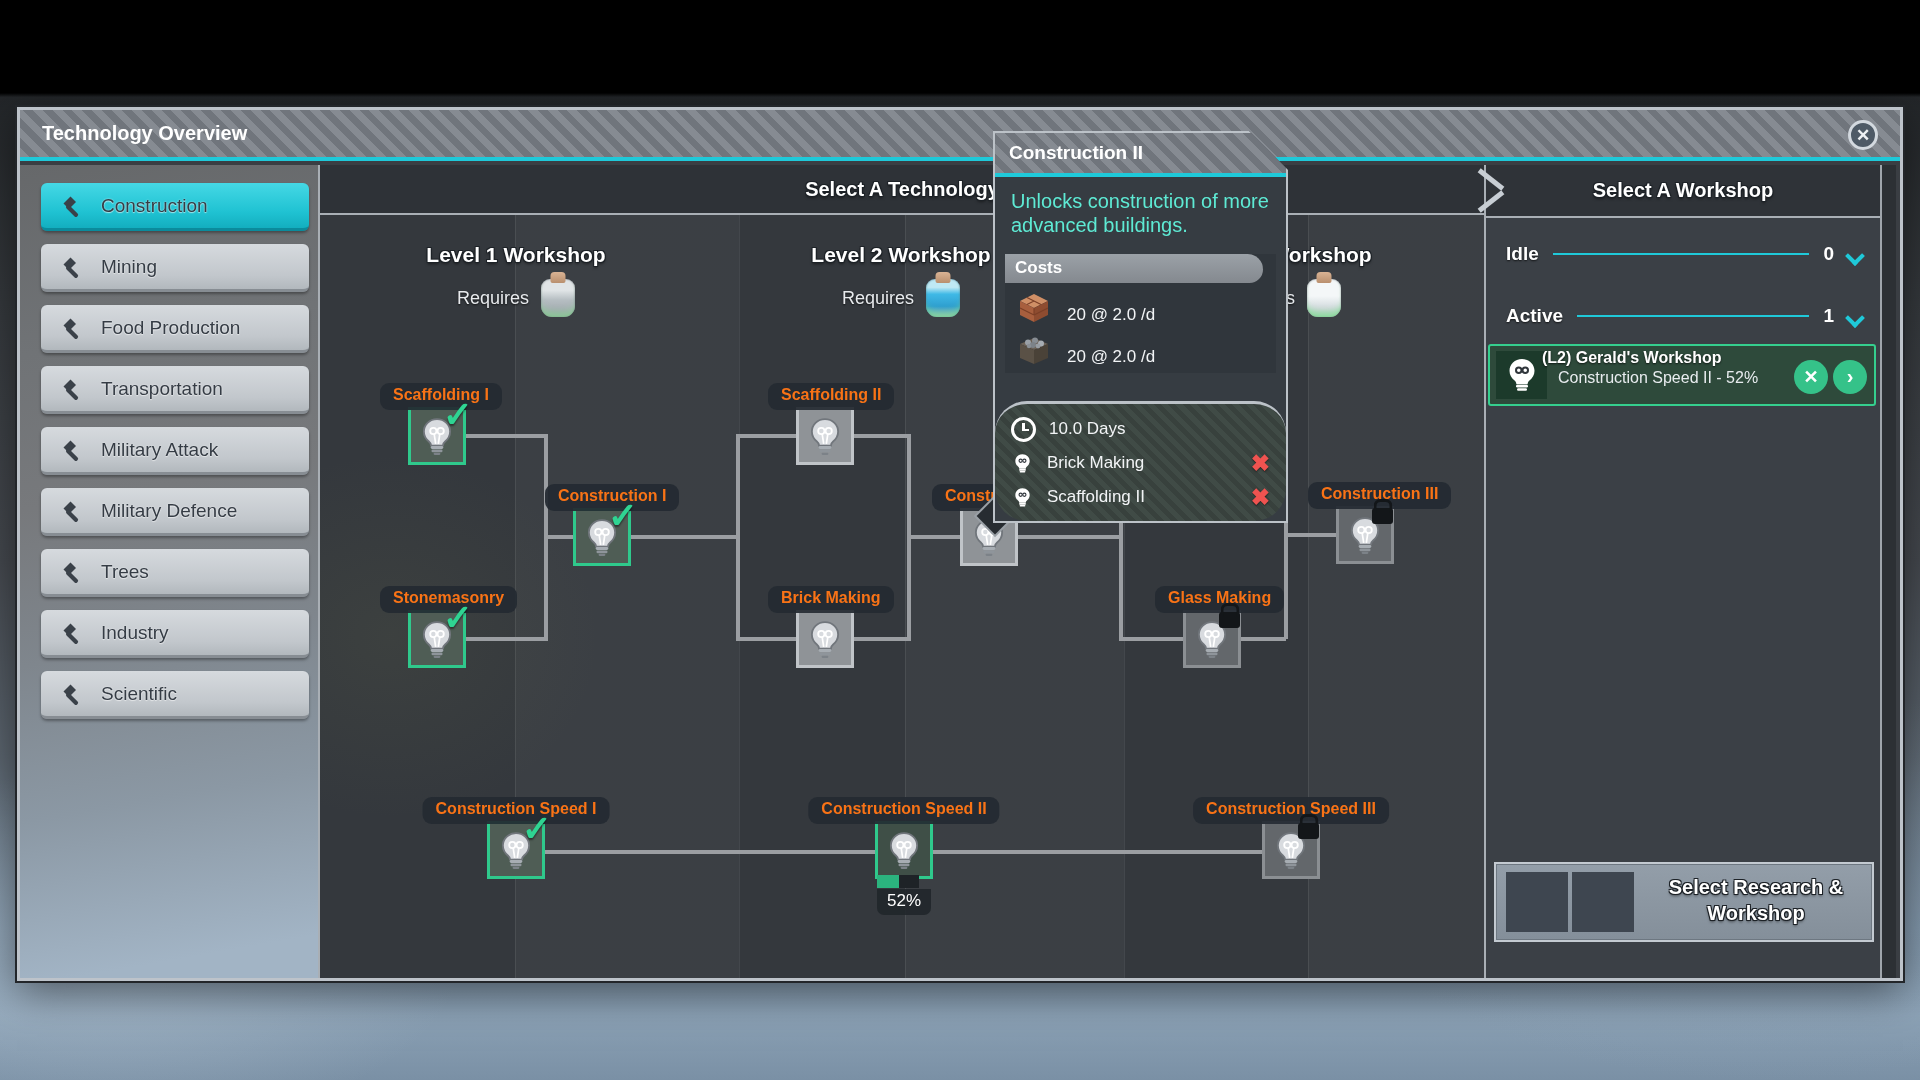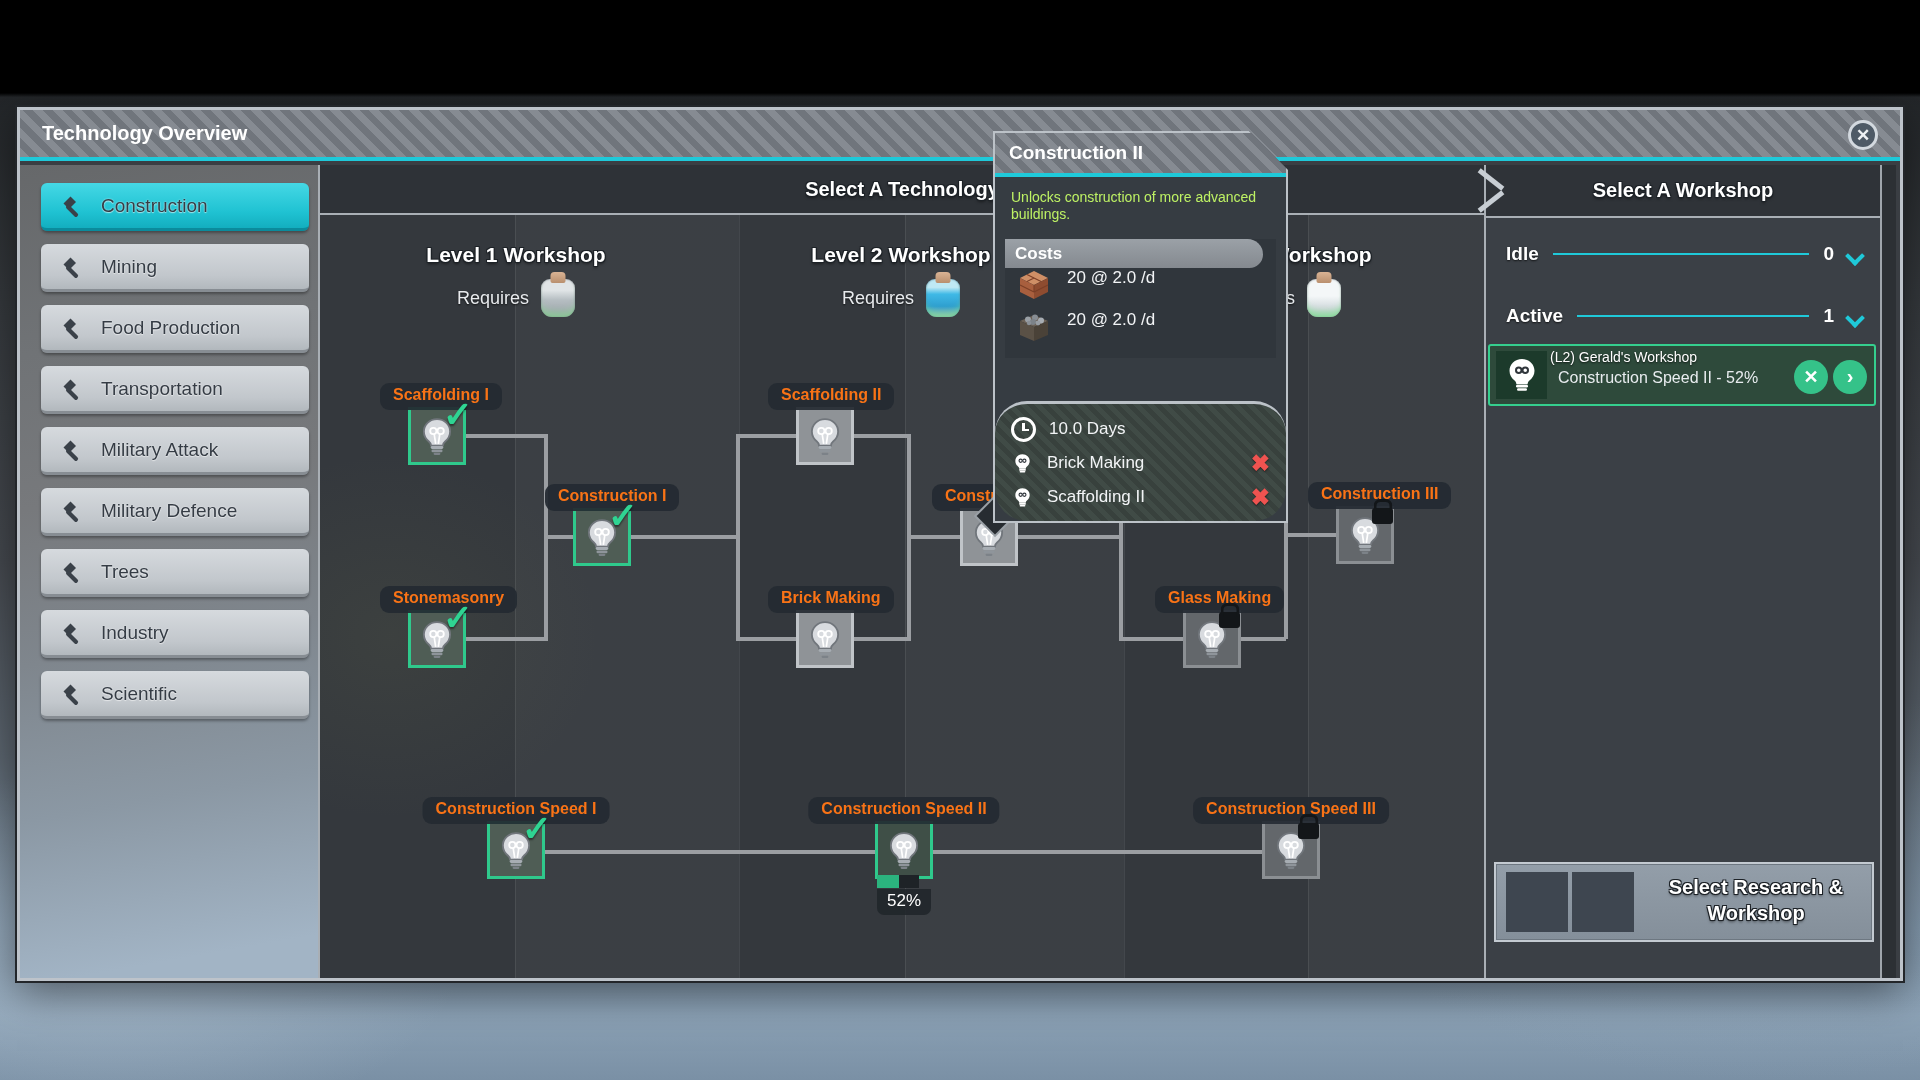--- a/index.html
+++ b/index.html
@@ -99,26 +99,26 @@
   
   .popup { position:absolute; left:990px; top:128px; width:295px; height:392px; z-index:10;
     background:#363c42; border:2px solid #bcc2c8;
     clip-path:polygon(0 0, 256px 0, 295px 39px, 295px 392px, 0 392px);
     box-shadow:0 8px 24px rgba(0,0,0,.5); }
   .popup .diag { position:absolute; left:249px; top:17px; width:56px; height:3px; background:#bcc2c8;
     transform:rotate(45deg); z-index:3; }
   .p-head { height:44px; background:repeating-linear-gradient(45deg,#868b92 0 7px,#70757c 7px 14px);
     border-bottom:4px solid #1fc9d9; display:flex; align-items:center; padding-left:14px; }
   .p-head span { font-size:19px; font-weight:bold; color:#fff; }
-  .p-desc { padding:12px 16px 8px; font-size:14px; line-height:1.22; color:#bef264; }
+  .p-desc { padding:12px 16px 8px; font-size:20px; line-height:1.22; color:#5eead4; }
   .p-costs { margin:6px 10px 0; background:#30363c; padding-bottom:6px; }
   .p-banner { width:258px; height:29px; background:linear-gradient(180deg,#9ba1a7,#84898f);
     border-radius:0 16px 14px 0; display:flex; align-items:center; padding-left:10px;margin-top:8px; }
   .p-banner span { font-size:17px; font-weight:bold; color:#fff; }
-  .cost-row { display:flex; align-items:flex-start; gap:16px; height:42px; padding:0 12px; }
+  .cost-row { display:flex; align-items:flex-end; gap:16px; height:42px; padding:0 12px; }
   .cost-row .txt { font-size:17px; color:#f2f4f6; }
   .p-bottom { position:absolute; left:0; right:0; bottom:0; height:120px;
     background:repeating-linear-gradient(45deg,#404b46 0 5px,#38413d 5px 10px);
     border-top:3px solid #bcc2c8; padding:8px 0 0;border-radius:32px; }
   .p-row { display:flex; align-items:center; gap:13px; height:34px; padding:0 16px; }
   .p-row .txt { font-size:17px; color:#f2f4f6; }
   .p-row .x { margin-left:auto; color:#ef5350; font-size:23px; font-weight:900; text-shadow:0 1px 2px rgba(0,0,0,.5); }
   .clock { width:25px; height:25px; border:3px solid #fff; border-radius:50%; position:relative; flex:0 0 auto; }
   .clock::before { content:""; position:absolute; left:8px; top:3px; width:2.5px; height:8px; background:#fff; }
   .clock::after  { content:""; position:absolute; left:8px; top:9px; width:7px; height:2.5px; background:#fff; }
@@ -143,21 +143,21 @@
   .filter-row .rule { flex:1; height:2.5px; background:#1fc9d9; }
   .filter-row .val { font-size:19px; font-weight:bold; color:#fff; }
   .dchev { width:14px; height:14px; position:relative; }
   .dchev::before { content:""; position:absolute; left:0; top:2px; width:10px; height:10px;
     border-right:4px solid #1fc9d9; border-bottom:4px solid #1fc9d9; transform:rotate(45deg); }
 
   .wcard { position:absolute; left:2px; top:179px; width:388px; height:62px;
     background:#2e4a3b; border:2.5px solid #35cf8e; border-radius:3px; cursor:pointer; }
   .wcard .ico { position:absolute; left:6px; top:5px; width:51px; height:48px; background:#1c3a2b;
     display:flex; align-items:center; justify-content:center; }
-  .wcard .t1 { position:absolute; left:60px; top:3px; font-size:14px; font-weight:normal; color:#fff; }
+  .wcard .t1 { position:absolute; left:52px; top:3px; font-size:16px; font-weight:bold; color:#fff; }
   .wcard .t2 { position:absolute; left:68px; top:24px; width:215px; font-size:16px; line-height:1.05; color:#e8ecef; }
   .cbtn { position:absolute; top:14px; width:34px; height:34px; border-radius:50%; background:#35c289;
     display:flex; align-items:center; justify-content:center; color:#fff; cursor:pointer; }
   .cbtn.x { right:46px; font-size:18px; font-weight:900; }
   .cbtn.go { right:7px; font-size:20px; font-weight:900; }
   .cbtn.go i { font-style:normal; transform:translateY(-1px); }
 
   .footerbar { position:absolute; left:8px; bottom:36px; width:380px; height:80px;
     background:linear-gradient(180deg,#939ea9,#848f9a); border:2px solid #c3cad1; box-shadow:inset 0 0 0 1px #6d7781; }
   .footerbar .sq { position:absolute; top:8px; width:62px; height:60px; background:#3e4650; }

